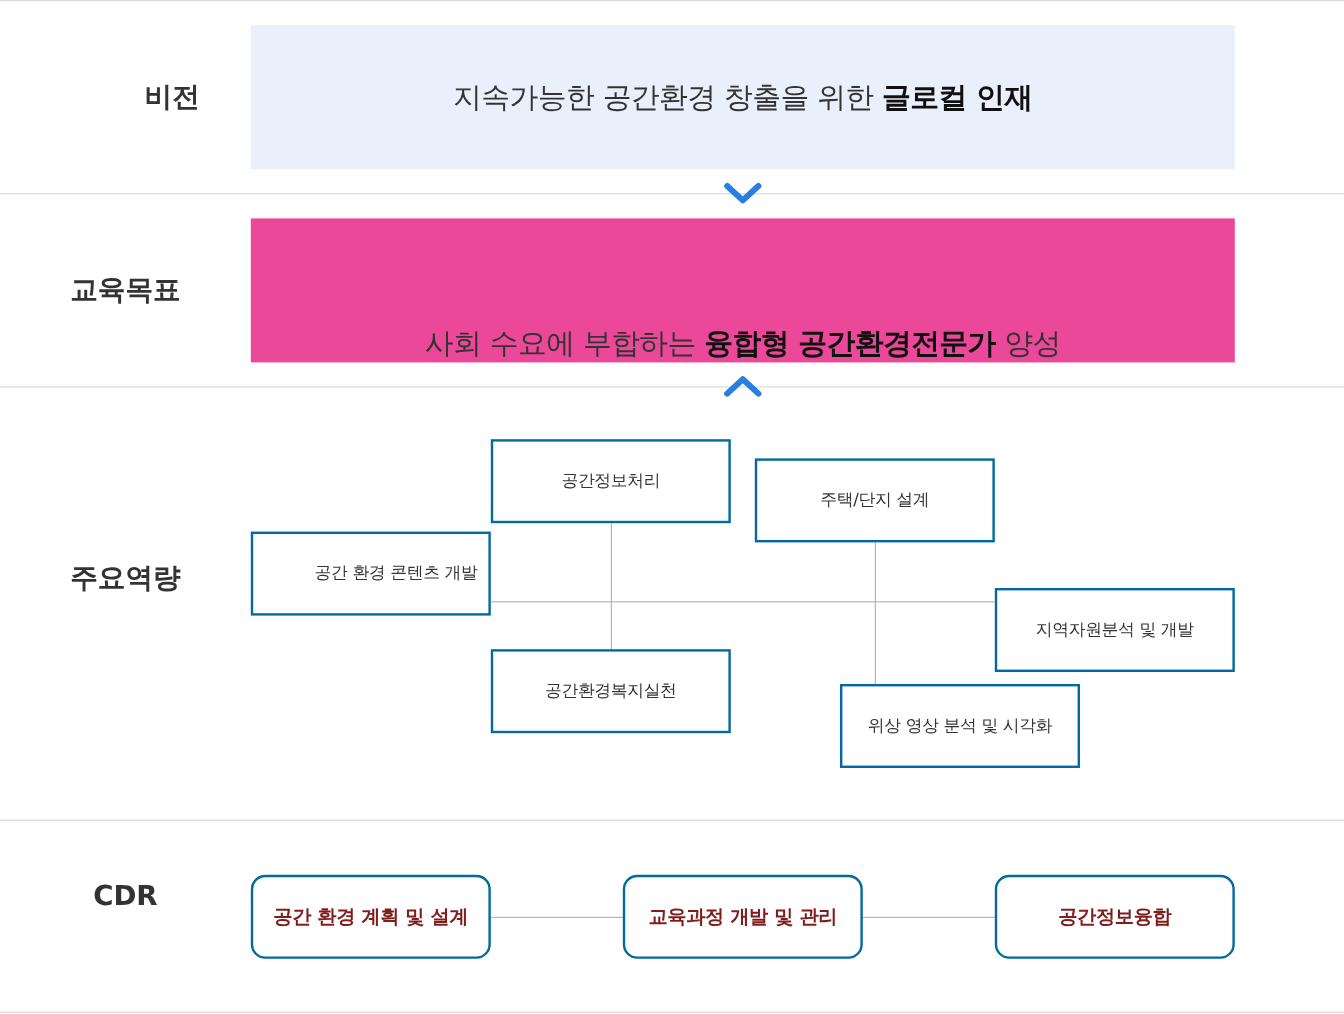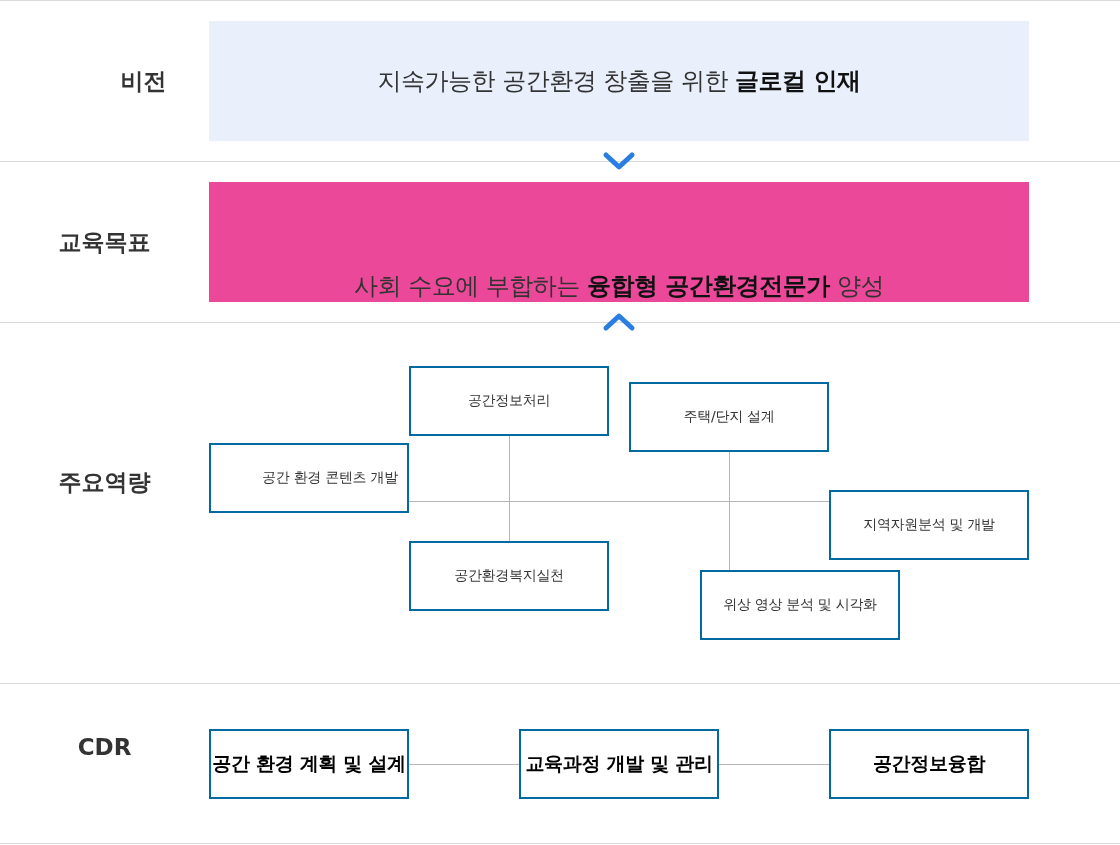--- a/index.html
+++ b/index.html
@@ -23,21 +23,21 @@
   .banner-goal { top: 182px; background: #ec4899; align-items: flex-end; }
 
   .chev { position: absolute; left: 602px; width: 34px; height: 20px; }
 
   .box {
     position: absolute; width: 200px; height: 70px;
     border: 2px solid #0369a1; background: #fff;
     display: flex; align-items: center; justify-content: center;
     font-size: 14px; color: #333; letter-spacing: -0.3px;
   }
-  .box.bold { font-weight: bold; font-size: 19px; color: #000000; }
+  .box.bold { font-weight: bold; font-size: 16px; color: #7f1d1d; border-radius: 12px; }
 
   .conn { position: absolute; background: #b5b5b5; }
 </style>
 </head>
 <body>
 
 <div class="hline" style="top:0;"></div>
 <div class="hline" style="top:161px;"></div>
 <div class="hline" style="top:322px;"></div>
 <div class="hline" style="top:683px;"></div>

